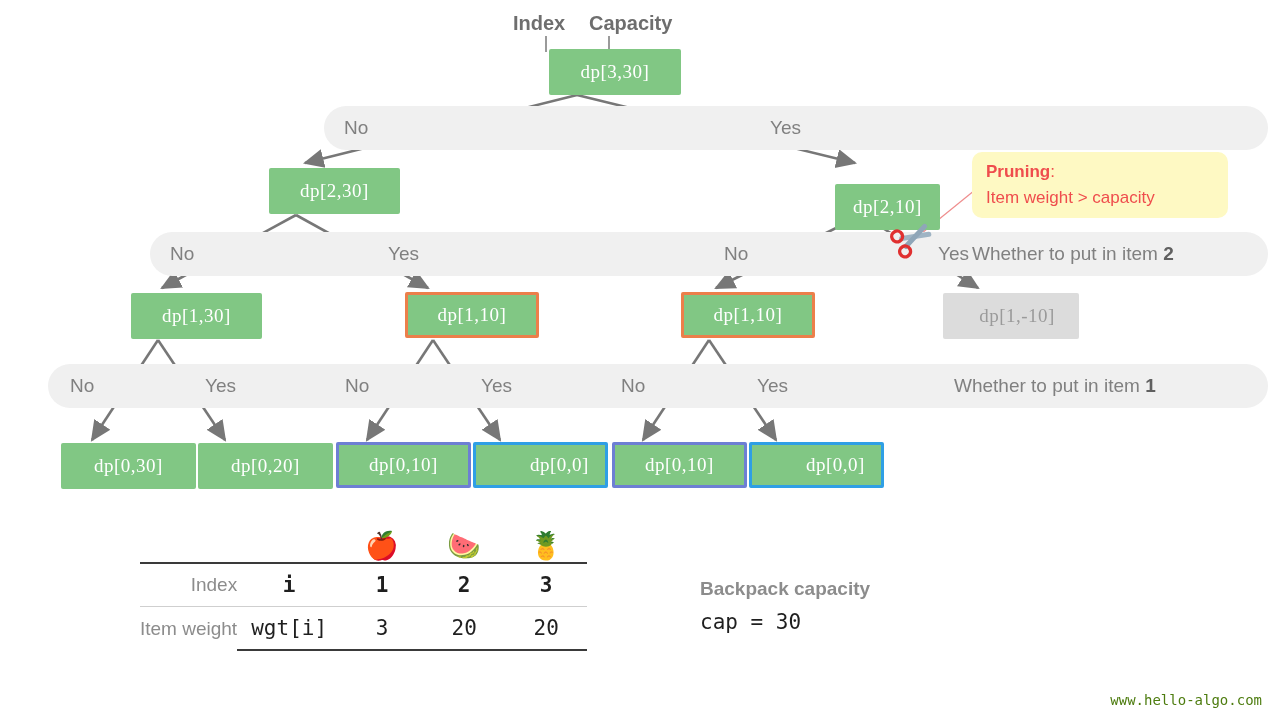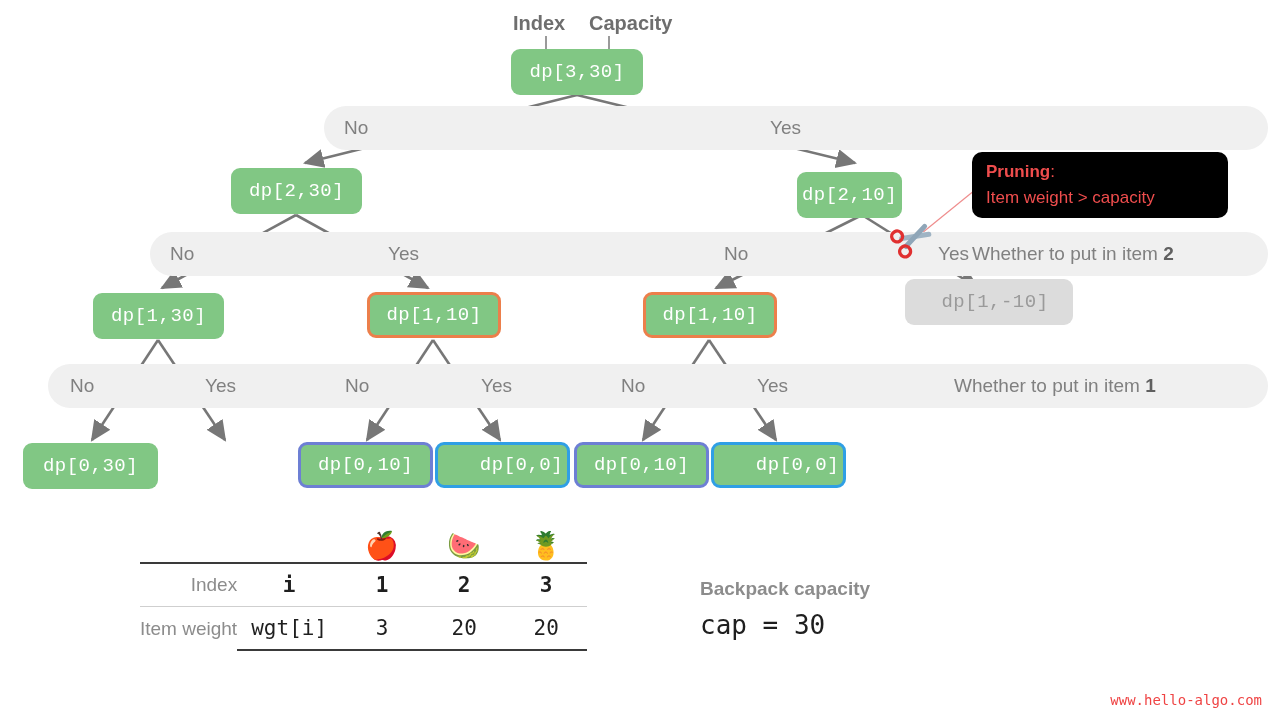--- a/index.html
+++ b/index.html
@@ -40,47 +40,48 @@
   .bar-text.question b {
     color: #606060;
     font-weight: bold;
   }
   
   .node {
     position: absolute;
     box-sizing: border-box;
     background: #81c784;
     color: #ffffff;
-    border-radius: 9px;
-    font-family: Liberation Mono, monospace;
+    border-radius: 2px;
+    font-family: Liberation Serif, serif;
     font-size: 19px;
     letter-spacing: 0.5px;
     display: flex;
     align-items: center;
     justify-content: center;
     height: 46px;
     white-space: nowrap;
+    margin-left: 38px;
   }
   .node.orange  { border: 3px solid #ec7f4b; }
   .node.purple  { border: 3px solid #6d7fd4; }
   .node.blue    { border: 3px solid #2f9fe5; padding-left: 38px; }
   .node.muted   { background: #dcdcdc; color: #9a9a9a; border: none; }
   
   .col-caption {
     position: absolute;
     color: #6e6e6e;
     font-size: 20px;
     font-weight: bold;
     white-space: nowrap;
   }
   
   #pruning-box {
     position: absolute;
     box-sizing: border-box;
-    background: #000000;
+    background: #fef9c3;
     border-radius: 10px;
     padding: 10px 14px;
     width: 256px;
   }
   #pruning-box .pr-title {
     color: #ef4d4d;
     font-size: 17px;
     font-weight: bold;
     margin-bottom: 6px;
     white-space: nowrap;
@@ -144,29 +145,29 @@
   #cap-note .cap-title {
     color: #8c8c8c;
     font-weight: bold;
     font-size: 19px;
     margin-bottom: 10px;
     white-space: nowrap;
   }
   #cap-note .cap-value {
     color: #1f1f1f;
     font-family: "DejaVu Sans Mono", monospace;
-    font-size: 26px;
+    font-size: 21px;
     white-space: nowrap;
   }
   
   #watermark {
     position: absolute;
     right: 18px;
     bottom: 12px;
-    color: #ef4444;
+    color: #4d7c0f;
     font-family: "DejaVu Sans Mono", monospace;
     font-size: 14px;
     margin-left: 16px;
   }
   svg.overlay {
     position: absolute;
     left: 0; top: 0;
     width: 1280px;
     height: 720px;
     pointer-events: none;
@@ -237,28 +238,29 @@
   <div class="bar-text" style="left:621px; top:364px;">No</div>
   <div class="bar-text" style="left:757px; top:364px;">Yes</div>
   <div class="bar-text question" style="left:954px; top:364px;">
     <span>Whether to put in item</span>
     <b>1</b>
   </div>
 
   <div class="node" style="left:511px; top:49px; width:132px;">dp[3,30]</div>
 
   <div class="node" style="left:231px; top:168px; width:131px;">dp[2,30]</div>
-  <div class="node" style="left:797px; top:172px; width:105px;">dp[2,10]</div>
+  <div class="node" style="left:797px; top:184px; width:105px;">dp[2,10]</div>
 
   <div class="node" style="left:93px; top:293px; width:131px;">dp[1,30]</div>
   <div class="node orange" style="left:367px; top:292px; width:134px;">dp[1,10]</div>
   <div class="node orange" style="left:643px; top:292px; width:134px;">dp[1,10]</div>
-  <div class="node muted" style="left:905px; top:279px; width:168px;padding-left:12px;">dp[1,-10]</div>
+  <div class="node muted" style="left:905px; top:293px; width:136px;padding-left:12px;">dp[1,-10]</div>
 
   <div class="node" style="left:23px; top:443px; width:135px;">dp[0,30]</div>
+  <div class="node" style="left:160px; top:443px; width:135px;">dp[0,20]</div>
   <div class="node purple" style="left:298px; top:442px; width:135px;">dp[0,10]</div>
   <div class="node blue" style="left:435px; top:442px; width:135px;">dp[0,0]</div>
   <div class="node purple" style="left:574px; top:442px; width:135px;">dp[0,10]</div>
   <div class="node blue" style="left:711px; top:442px; width:135px;">dp[0,0]</div>
 
   <svg class="overlay" viewBox="0 0 1280 720">
     <g transform="translate(915,236) rotate(-28)">
       <line x1="-13" y1="-4" x2="13" y2="5" stroke="#9fb4c4" stroke-width="5" stroke-linecap="round"></line>
       <line x1="-13" y1="5" x2="13" y2="-4" stroke="#8fa6b8" stroke-width="5" stroke-linecap="round"></line>
       <circle cx="-16" cy="-8" r="5.4" fill="none" stroke="#e03030" stroke-width="3.4"></circle>

